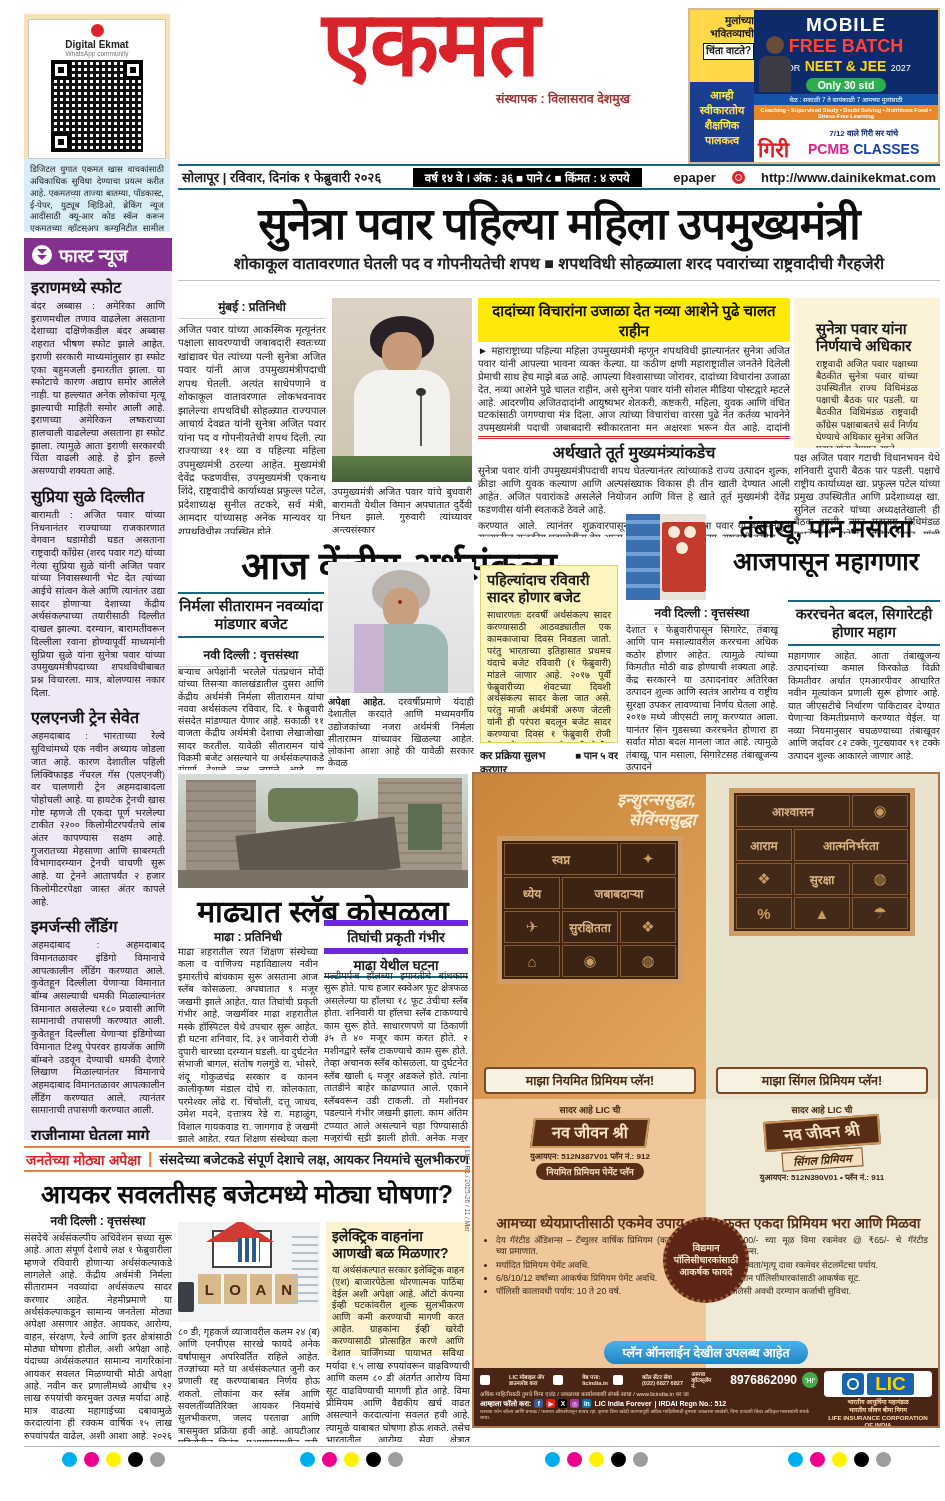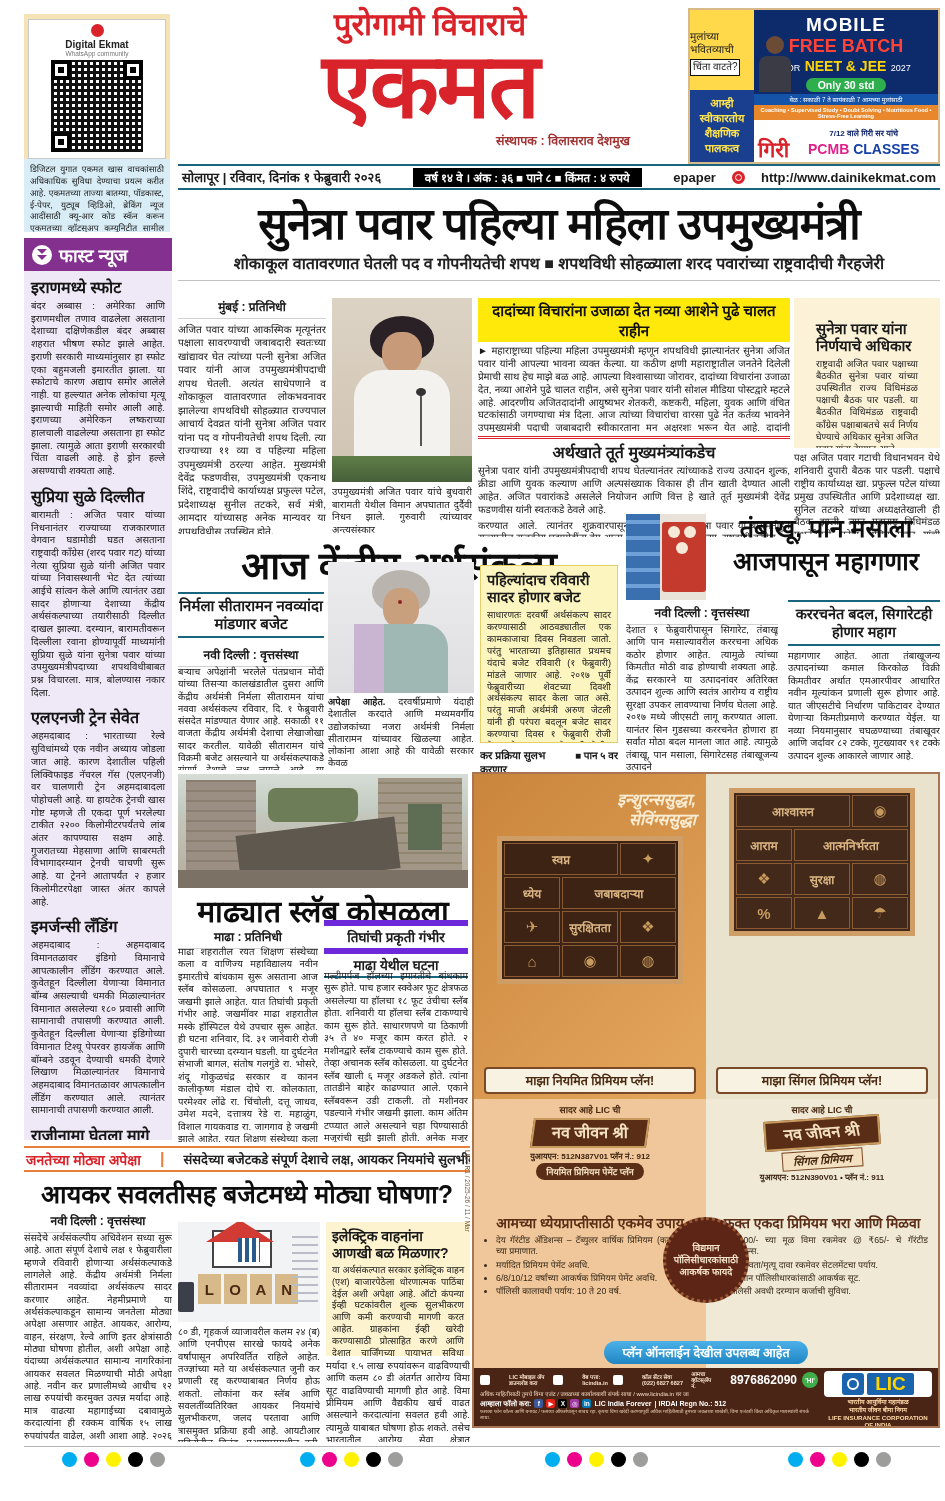--- a/index.html
+++ b/index.html
@@ -20,21 +20,21 @@
   .fdr{position:absolute;width:20px;height:20px;background:#fff;border:4px solid #000;box-sizing:border-box}
   .fdr i{display:block;width:6px;height:6px;background:#000;margin:3px}
   .qr-note{background:#d9edf6;font-size:8.6px;line-height:1.38;padding:5px 6px;text-align:justify;height:76px;overflow:hidden}
   .mast{left:180px;top:2px;width:500px;text-align:center}
   .mast-tag{font-size:31px;font-weight:bold;color:#d8232a}
   .mast-title{font-size:90px;font-weight:bold;color:#d8232a;line-height:.95;letter-spacing:-2px}
   .mast-founder{font-size:12.5px;font-weight:bold;color:#a03535;text-align:right;padding-right:50px;margin-top:2px}
   
   .topad{left:688px;top:8px;width:252px;height:156px;border:2px solid #d8b98a;display:flex;background:#0d2a6b;box-sizing:border-box}
   .topad-l{width:64px;display:flex;flex-direction:column}
-  .topad-l .y{background:#ffd94a;flex:1;text-align:left;font-size:10.5px;font-weight:normal;padding-top:20px;line-height:1.25}
+  .topad-l .y{background:#ffd94a;flex:1;text-align:right;font-size:10.5px;font-weight:bold;padding-top:4px;line-height:1.25}
   .topad-l .q{display:inline-block;border:1.5px solid #111;background:#fff;padding:1px 2px;margin-top:3px;font-size:10px}
   .topad-l .bl{background:#1b3f8f;color:#ffe34d;text-align:center;font-size:11px;font-weight:bold;padding:6px 2px;line-height:1.35;flex:1}
   .topad-r{flex:1;position:relative;color:#fff;text-align:center;display:flex;flex-direction:column}
   .ad-mob{font-size:19px;font-weight:bold;letter-spacing:1px;margin-top:4px}
   .ad-free{font-size:18px;font-weight:bold;color:#ff4136}
   .ad-for{font-size:9px}
   .ad-neet{font-size:14px;font-weight:bold;color:#ffd400}
   .ad-pill{display:inline-block;background:#2fae4e;border-radius:9px;color:#fff;font-size:10.5px;font-weight:bold;padding:1px 12px;margin:2px auto}
   .ad-time{background:#1553a8;font-size:6.3px;padding:1px 0}
   .ad-feat{background:#e8872b;font-size:5.6px;font-weight:bold;padding:1.5px 0}
@@ -111,21 +111,21 @@
   .slph{left:178px;top:774px;width:290px;height:114px;background:linear-gradient(#cdd6cf,#b5ab9b)}
   .slhead{left:178px;top:890px;width:290px;font-size:30px;font-weight:800;text-align:center;color:#0d0d0d}
   .sldate{left:178px;top:928px;width:140px}
   .slc1{left:178px;top:946px;width:140px;height:196px;font-size:9.6px;line-height:1.3;text-align:justify}
   .slsub{left:324px;top:920px;width:144px}
   .slsub div{border-top:6px solid #6d28d9;font-size:13.5px;font-weight:bold;text-align:center;padding:2px 0}
   .slsub div:last-child{border-bottom:2px solid #19647e}
   .slc2{left:324px;top:970px;width:144px;height:172px;font-size:9.6px;line-height:1.3;text-align:justify}
   
   .strip{left:24px;top:1146px;width:446px;height:26px;border-top:2px solid #e87f3a;border-bottom:2px solid #e87f3a;
-         display:flex;align-items:center;gap:19px;padding:0 2px;box-sizing:border-box}
+         display:flex;align-items:center;gap:7px;padding:0 2px;box-sizing:border-box}
   .strip .lab{color:#d8232a;font-weight:bold;font-size:14px;white-space:nowrap}
   .strip .bar{color:#e87f3a;font-weight:bold}
   .strip .txt{font-size:13px;font-weight:bold;color:#222;white-space:nowrap}
   
   .txhead{left:24px;top:1176px;width:446px;font-size:25px;font-weight:800;text-align:center;color:#0d0d0d}
   .txdate{left:24px;top:1212px;width:148px}
   .txc1{left:24px;top:1232px;width:148px;height:210px;font-size:9.5px;line-height:1.3;text-align:justify}
   .txph{left:178px;top:1222px;width:142px;height:100px;background:#f2f3f5}
   .txc2{left:178px;top:1326px;width:142px;height:116px;font-size:9.5px;line-height:1.3;text-align:justify}
   .txbox{left:326px;top:1222px;width:144px;height:134px;background:#fdf3cf;padding:6px;box-sizing:border-box}
@@ -220,21 +220,20 @@
           </span>
         <span class="fdr" style="left:0;bottom:0">
             <i></i>
           </span>
       </div>
     </div>
     <div class="qr-note">डिजिटल युगात एकमत खास वाचकांसाठी अधिकाधिक सुविधा देण्याचा प्रयत्न करीत आहे. एकमतच्या ताज्या बातम्या, पॉडकास्ट, ई-पेपर, युट्यूब व्हिडिओ, ब्रेकिंग न्यूज आदींसाठी क्यू-आर कोड स्कॅन करून एकमतच्या व्हॉटस्अप कम्युनिटीत सामील व्हा. अपडेट रहा.</div>
   </div>
 
   <div class="abs mast">
-    <div class="mast-tag">पुरोगामी विचाराचे</div>
     <div class="mast-title">एकमत</div>
     <div class="mast-founder">संस्थापक : विलासराव देशमुख</div>
   </div>
 
   <div class="abs topad">
     <div class="topad-l">
       <div class="y">
         <span>मुलांच्या भवितव्याची</span><br>
         <span class="q">चिंता वाटते?</span>
       </div>

